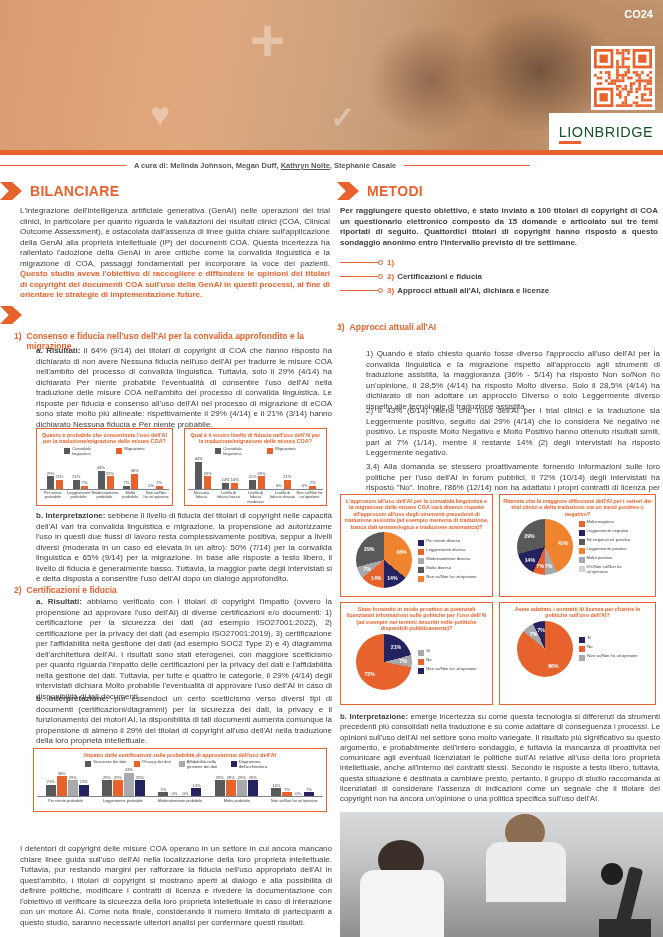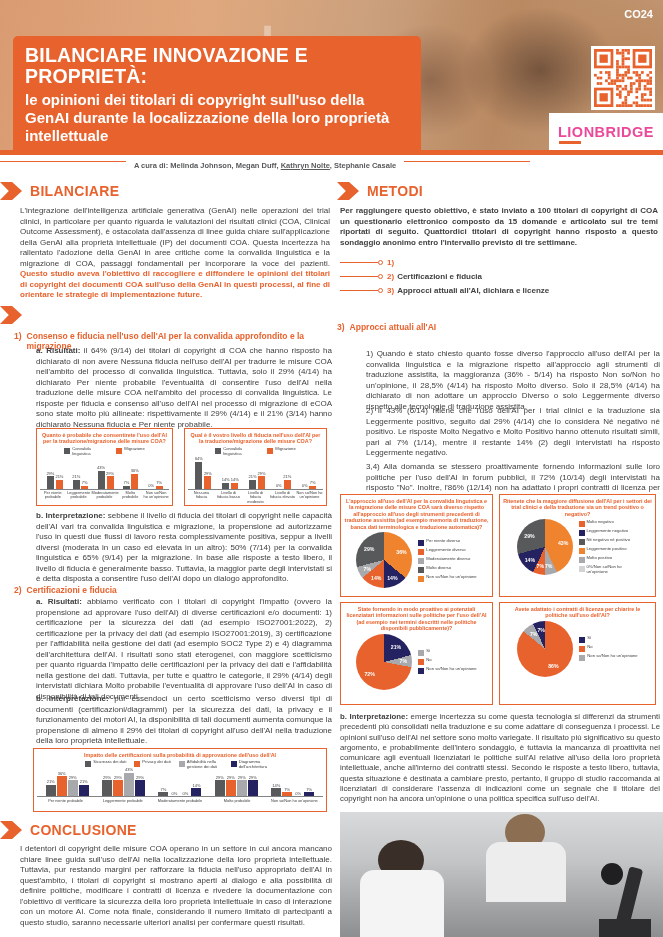--- a/index.html
+++ b/index.html
@@ -15,25 +15,25 @@
       linear-gradient(100deg,#d99b72 0%,#e0a87e 30%,#caa07c 55%,#b98a63 75%,#caa887 100%);}
   .hx{position:absolute;color:rgba(255,255,255,.35);font-weight:bold;}
   .title-box{position:absolute;left:13px;top:36px;width:408px;background:#e8622d;color:#fff;
     border-radius:5px;padding:9px 12px 10px 12px;}
   .title-box .t1{font-size:19.5px;font-weight:bold;letter-spacing:.2px;line-height:1.1;}
   .title-box .t2{font-size:15px;font-weight:bold;line-height:1.22;margin-top:3px;}
   .badge{position:absolute;top:8px;right:10px;color:#fff;font-size:11px;font-weight:bold;}
   .qr{position:absolute;top:46px;right:8px;width:64px;height:64px;background:#fff;padding:3px;}
   .qr svg{display:block;width:58px;height:58px;}
   .logo{position:absolute;right:0;top:113px;width:114px;height:37px;background:#fff;
-    display:flex;align-items:center;justify-content:center;color:#ec4899;
-    font-weight:bold;font-size:14.5px;letter-spacing:.5px;}
+    display:flex;align-items:center;justify-content:center;color:#14532d;
+    font-weight:normal;font-size:14.5px;letter-spacing:.5px;}
   .logo-underline{position:absolute;left:10px;bottom:6px;width:22px;height:3px;background:#e8622d;}
   .orange-strip{position:absolute;left:0;top:150px;width:663px;height:5px;background:#e8622d;}
-  .authors{position:absolute;left:0;top:161px;width:530px;display:flex;align-items:flex-start;gap:8px;
+  .authors{position:absolute;left:0;top:161px;width:530px;display:flex;align-items:center;gap:8px;
     font-size:7.5px;font-weight:bold;color:#58595b;}
   .aline{flex:1;height:1px;background:#e8622d;}
   
   .sec-h{position:absolute;display:flex;align-items:center;height:20px;}
   .arrow{width:22px;height:18px;background:#e8622d;display:inline-block;
     clip-path:polygon(0 0,55% 0,100% 50%,55% 100%,0 100%,40% 50%);}
   .sec-h h2{margin:0 0 0 8px;color:#e8622d;font-size:14px;letter-spacing:.3px;}
   
   .para{position:absolute;font-size:8px;line-height:1.32;text-align:justify;}
   .lead{font-weight:bold;}
@@ -78,24 +78,20 @@
 </head>
 <body>
 
 <div class="page">
 
   <div class="header">
     <span class="hx" style="left:250px;top:6px;font-size:60px;">+</span>
     <span class="hx" style="left:150px;top:95px;font-size:34px;">♥</span>
     <span class="hx" style="left:330px;top:100px;font-size:30px;">✓</span>
     <div class="badge">CO24</div>
-    <div class="title-box">
-      <div class="t1">BILANCIARE INNOVAZIONE E PROPRIETÀ:</div>
-      <div class="t2">le opinioni dei titolari di copyright sull'uso della GenAI durante la localizzazione della loro proprietà intellettuale</div>
-    </div>
     <div class="qr">
         <svg id="qr" viewBox="0 0 21 21" xmlns="http://www.w3.org/2000/svg">
           <rect x="8" y="0" width="1" height="1" fill="#e8622d"></rect>
           <rect x="10" y="0" width="1" height="1" fill="#e8622d"></rect>
           <rect x="11" y="0" width="1" height="1" fill="#e8622d"></rect>
           <rect x="12" y="0" width="1" height="1" fill="#e8622d"></rect>
           <rect x="8" y="1" width="1" height="1" fill="#e8622d"></rect>
           <rect x="9" y="1" width="1" height="1" fill="#e8622d"></rect>
           <rect x="10" y="1" width="1" height="1" fill="#e8622d"></rect>
           <rect x="12" y="1" width="1" height="1" fill="#e8622d"></rect>
@@ -585,24 +581,20 @@
       </div>
       <div style="display: flex; justify-content: space-around;">
         <div class="ccat wide">Per niente probabile</div>
         <div class="ccat wide">Leggermente probabile</div>
         <div class="ccat wide">Moderatamente probabile</div>
         <div class="ccat wide">Molto probabile</div>
         <div class="ccat wide">Non so/Non ho un'opinione</div>
       </div>
     </div>
 
-  <div class="sec-h" style="left:0;top:820px;">
-    <span class="arrow"></span>
-    <h2>CONCLUSIONE</h2>
-  </div>
   <div class="para" style="left:20px;top:844px;width:312px;">I detentori di copyright delle misure COA operano in un settore in cui ancora mancano chiare linee guida sull'uso dell'AI nella localizzazione della loro proprietà intellettuale. Tuttavia, pur restando margini per rafforzare la fiducia nell'uso appropriato dell'AI in quest'ambito, i titolari di copyright si mostrano aperti al dialogo e alla possibilità di definire politiche, modificare i contratti di licenza e rivedere la documentazione con l'obiettivo di verificare la sicurezza della loro proprietà intellettuale in caso di interazione con un motore AI. Come nota finale, considerando il numero limitato di partecipanti a questo studio, saranno necessarie ulteriori analisi per confermare questi risultati.</div>
 
   <div class="subhead" style="left:337px;top:322px;width:320px;">
     <span>3)</span>
       <span>Approcci attuali all'AI</span>
   </div>
   <div class="para" style="left:366px;top:349px;width:294px;">1) Quando è stato chiesto quanto fosse diverso l'approccio all'uso dell'AI per la convalida linguistica e la migrazione rispetto all'approccio agli strumenti di traduzione assistita, la maggioranza (36% - 5/14) ha risposto Non so/Non ho un'opinione, il 28,5% (4/14) ha risposto Molto diverso. Solo il 28,5% (4/14) ha dichiarato di non adottare un approccio Diverso o solo Leggermente diverso rispetto alle tecnologie di traduzione assistita.</div>
   <div class="para" style="left:366px;top:406px;width:294px;">2) Il 43% (6/14) ritiene che l'uso dell'AI per i trial clinici e la traduzione sia Leggermente positivo, seguito dal 29% (4/14) che lo considera Né negativo né positivo. Le risposte Molto Negativo e Molto Positivo hanno ottenuto risultati simili, pari al 7% (1/14), mentre il restante 14% (2) degli intervistati ha risposto Leggermente negativo.</div>
   <div class="para" style="left:366px;top:462px;width:294px;">3,4) Alla domanda se stessero proattivamente fornendo informazioni sulle loro politiche per l'uso dell'AI in forum pubblici, il 72% (10/14) degli intervistati ha risposto "No". Inoltre, l'86% (12/14) non ha adattato i propri contratti di licenza per chiarire le politiche sull'uso dell'AI.</div>
 

